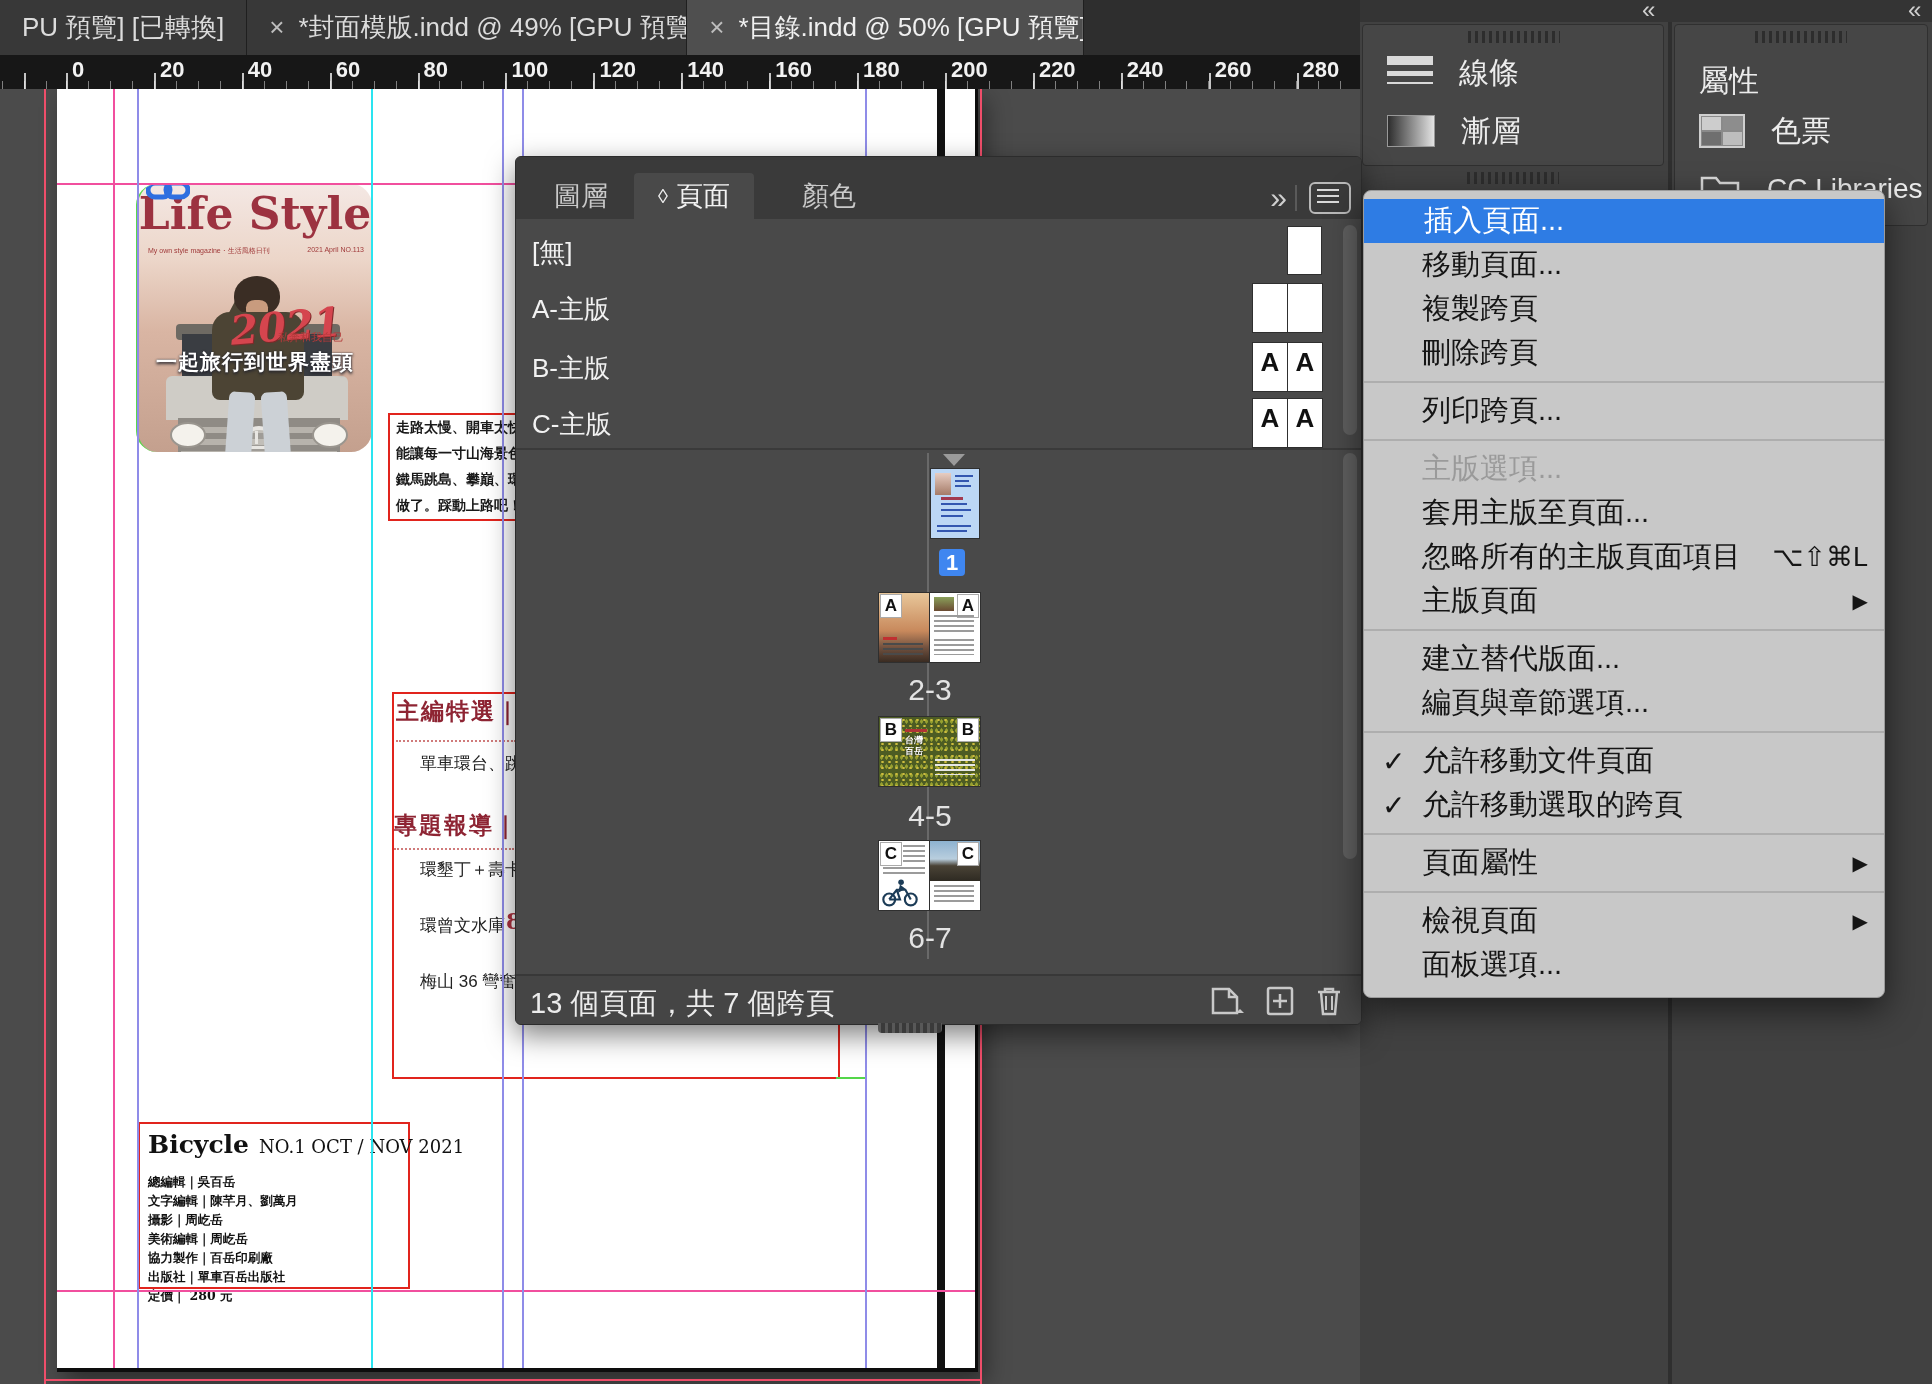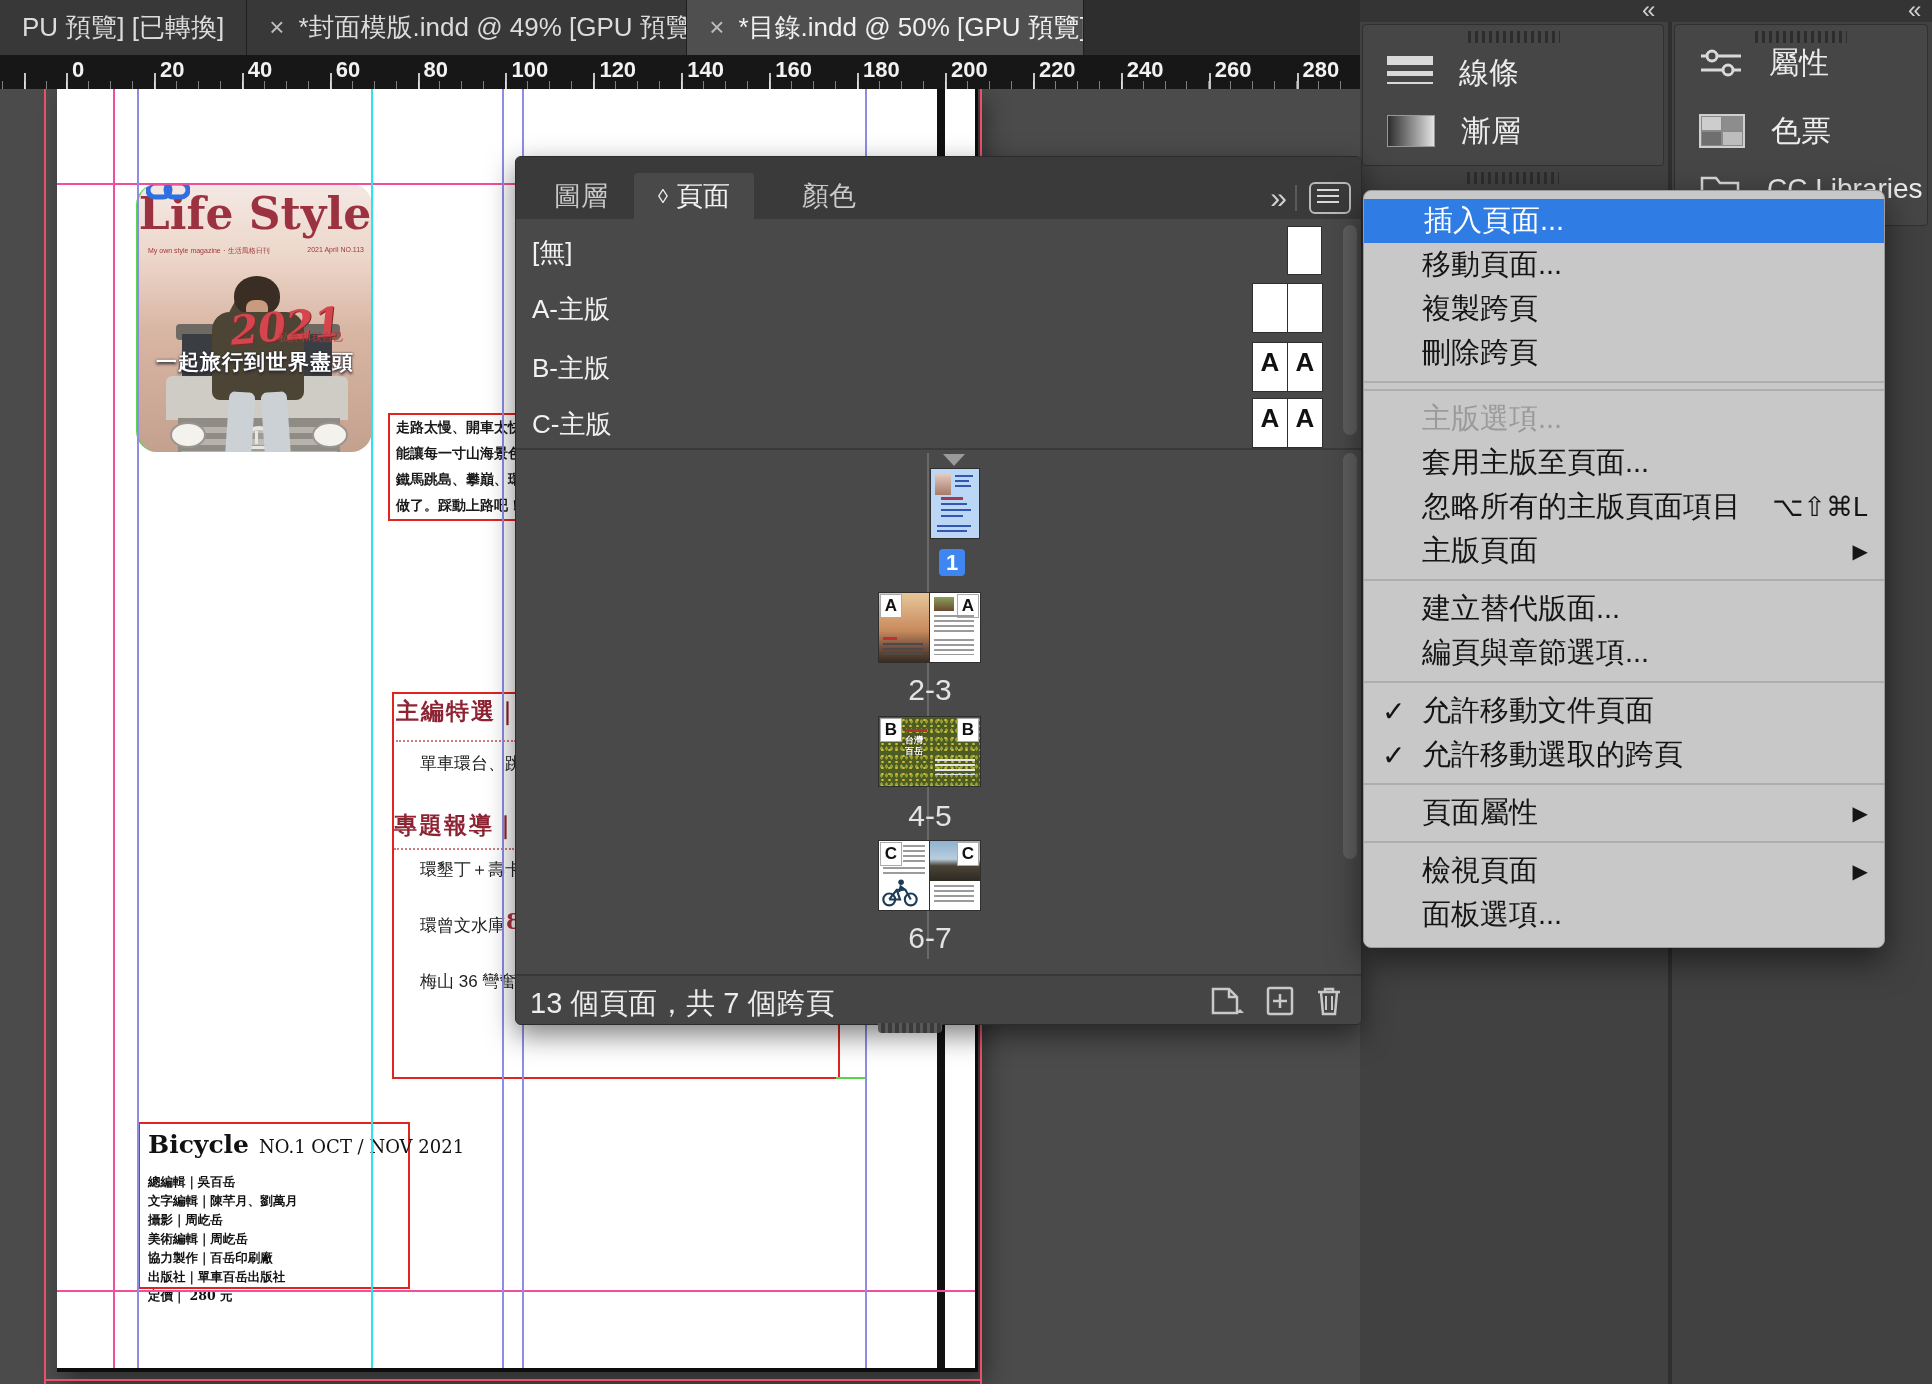--- a/index.html
+++ b/index.html
@@ -417,21 +417,21 @@
           <span class="icon-grad"></span>
           <span>漸層</span>
         </div>
       </div>
       <div class="grip" style="left:107px;top:150px;"></div>
     </div>
     <div class="abs" style="left:308px;top:22px;width:4px;height:1362px;background:#2f2f2f;"></div>
     <div class="dock-col" style="left:312px;width:260px;">
       <div class="dock-group" style="top:2px;height:200px;">
         <div class="grip" style="left:80px;top:6px;"></div>
-        <div class="dock-row" style="top:16px;">
+        <div class="dock-row" style="top:10px;flex-direction:column;">
           <svg width="44" height="36" viewBox="0 0 44 36">
             <path d="M2 11 h40 M2 25 h40" stroke="#d9d9d9" stroke-width="3"></path>
             <circle cx="13" cy="11" r="5" fill="#464646" stroke="#d9d9d9" stroke-width="3"></circle>
             <circle cx="29" cy="25" r="5" fill="#464646" stroke="#d9d9d9" stroke-width="3"></circle>
           </svg>
           <span>屬性</span>
         </div>
         <div class="dock-row" style="top:84px;">
           <span class="icon-sw">
               <i></i>
@@ -465,20 +465,24 @@
       </div>
       <div class="menu-item">
         <span class="chk"></span>
         <span class="lbl">複製跨頁</span>
       </div>
       <div class="menu-item">
         <span class="chk"></span>
         <span class="lbl">刪除跨頁</span>
       </div>
       <div class="menu-sep"></div>
+      <div class="menu-item">
+        <span class="chk"></span>
+        <span class="lbl">列印跨頁...</span>
+      </div>
       <div class="menu-sep"></div>
       <div class="menu-item dis">
         <span class="chk"></span>
         <span class="lbl">主版選項...</span>
       </div>
       <div class="menu-item">
         <span class="chk"></span>
         <span class="lbl">套用主版至頁面...</span>
       </div>
       <div class="menu-item">

